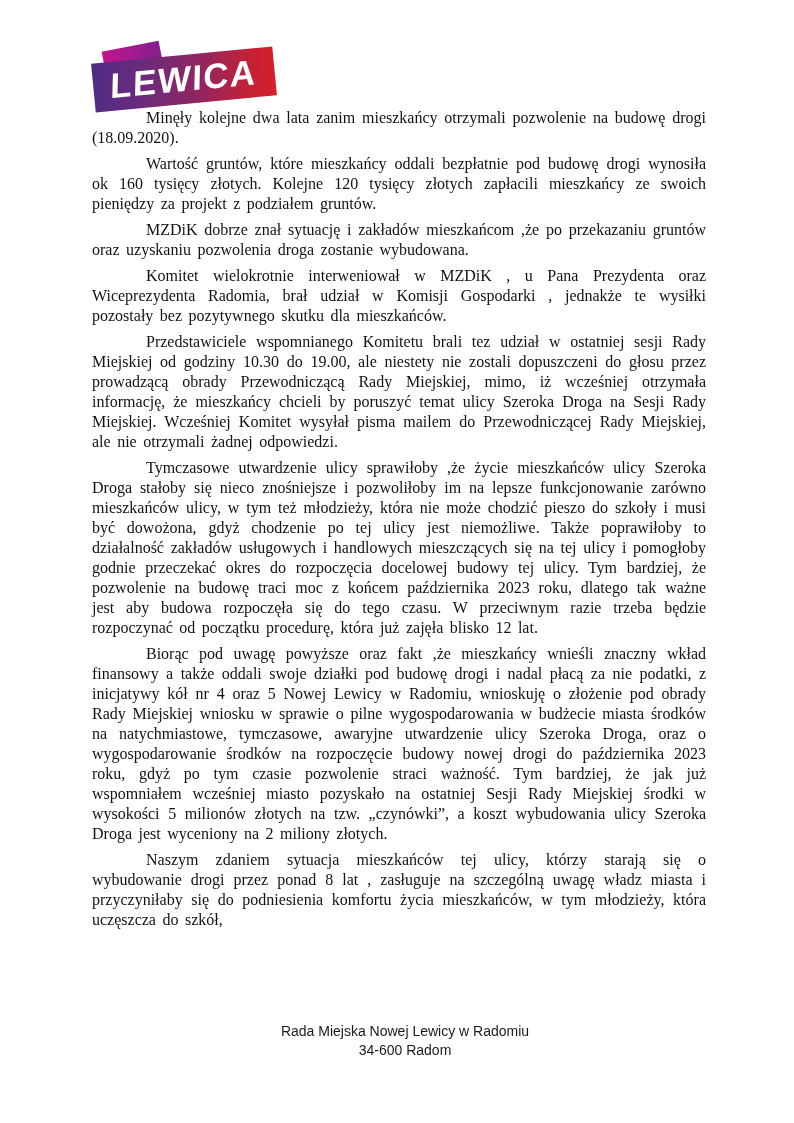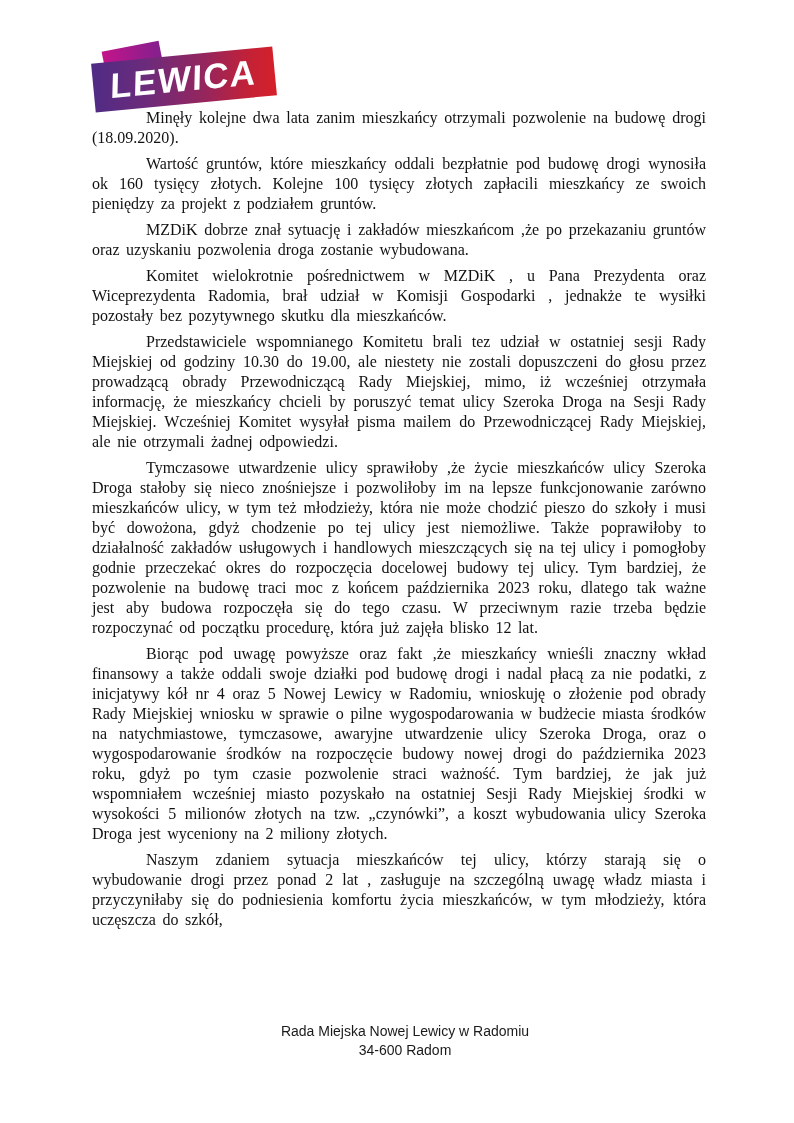--- a/index.html
+++ b/index.html
@@ -71,27 +71,27 @@
 
   <div class="logo">
     <div class="logo-fold"></div>
     <div class="logo-banner">
       <span class="logo-text">LEWICA</span>
     </div>
   </div>
 
   <div class="body-text">
     <p>Minęły kolejne dwa lata zanim mieszkańcy otrzymali pozwolenie na budowę drogi (18.09.2020).</p>
-    <p>Wartość gruntów, które mieszkańcy oddali bezpłatnie pod budowę drogi wynosiła ok 160 tysięcy złotych. Kolejne 100 tysięcy złotych zapłacili mieszkańcy ze swoich pieniędzy za projekt z podziałem gruntów.</p>
+    <p>Wartość gruntów, które mieszkańcy oddali bezpłatnie pod budowę drogi wynosiła ok 160 tysięcy złotych. Kolejne 120 tysięcy złotych zapłacili mieszkańcy ze swoich pieniędzy za projekt z podziałem gruntów.</p>
     <p>MZDiK dobrze znał sytuację i zakładów mieszkańcom ,że po przekazaniu gruntów oraz uzyskaniu pozwolenia droga zostanie wybudowana.</p>
-    <p>Komitet wielokrotnie pośrednictwem w MZDiK , u Pana Prezydenta oraz Wiceprezydenta Radomia, brał udział w Komisji Gospodarki , jednakże te wysiłki pozostały bez pozytywnego skutku dla mieszkańców.</p>
+    <p>Komitet wielokrotnie interweniował w MZDiK , u Pana Prezydenta oraz Wiceprezydenta Radomia, brał udział w Komisji Gospodarki , jednakże te wysiłki pozostały bez pozytywnego skutku dla mieszkańców.</p>
     <p>Przedstawiciele wspomnianego Komitetu brali tez udział w ostatniej sesji Rady Miejskiej od godziny 10.30 do 19.00, ale niestety nie zostali dopuszczeni do głosu przez prowadzącą obrady Przewodniczącą Rady Miejskiej, mimo, iż wcześniej otrzymała informację, że mieszkańcy chcieli by poruszyć temat ulicy Szeroka Droga na Sesji Rady Miejskiej. Wcześniej Komitet wysyłał pisma mailem do Przewodniczącej Rady Miejskiej, ale nie otrzymali żadnej odpowiedzi.</p>
     <p>Tymczasowe utwardzenie ulicy sprawiłoby ,że życie mieszkańców ulicy Szeroka Droga stałoby się nieco znośniejsze i pozwoliłoby im na lepsze funkcjonowanie zarówno mieszkańców ulicy, w tym też młodzieży, która nie może chodzić pieszo do szkoły i musi być dowożona, gdyż chodzenie po tej ulicy jest niemożliwe. Także poprawiłoby to działalność zakładów usługowych i handlowych mieszczących się na tej ulicy i pomogłoby godnie przeczekać okres do rozpoczęcia docelowej budowy tej ulicy. Tym bardziej, że pozwolenie na budowę traci moc z końcem października 2023 roku, dlatego tak ważne jest aby budowa rozpoczęła się do tego czasu. W przeciwnym razie trzeba będzie rozpoczynać od początku procedurę, która już zajęła blisko 12 lat.</p>
     <p>Biorąc pod uwagę powyższe oraz fakt ,że mieszkańcy wnieśli znaczny wkład finansowy a także oddali swoje działki pod budowę drogi i nadal płacą za nie podatki, z inicjatywy kół nr 4 oraz 5 Nowej Lewicy w Radomiu, wnioskuję o złożenie pod obrady Rady Miejskiej wniosku w sprawie o pilne wygospodarowania w budżecie miasta środków na natychmiastowe, tymczasowe, awaryjne utwardzenie ulicy Szeroka Droga, oraz o wygospodarowanie środków na rozpoczęcie budowy nowej drogi do października 2023 roku, gdyż po tym czasie pozwolenie straci ważność. Tym bardziej, że jak już wspomniałem wcześniej miasto pozyskało na ostatniej Sesji Rady Miejskiej środki w wysokości 5 milionów złotych na tzw. „czynówki”, a koszt wybudowania ulicy Szeroka Droga jest wyceniony na 2 miliony złotych.</p>
-    <p>Naszym zdaniem sytuacja mieszkańców tej ulicy, którzy starają się o wybudowanie drogi przez ponad 2 lat , zasługuje na szczególną uwagę władz miasta i przyczyniłaby się do podniesienia komfortu życia mieszkańców, w tym młodzieży, która uczęszcza do szkół,</p>
+    <p>Naszym zdaniem sytuacja mieszkańców tej ulicy, którzy starają się o wybudowanie drogi przez ponad 8 lat , zasługuje na szczególną uwagę władz miasta i przyczyniłaby się do podniesienia komfortu życia mieszkańców, w tym młodzieży, która uczęszcza do szkół,</p>
   </div>
 
   <div class="page-footer">
     <div>Rada Miejska Nowej Lewicy w Radomiu</div>
     <div>34-600 Radom</div>
   </div>
 
 </div>
 
 </body></html>

